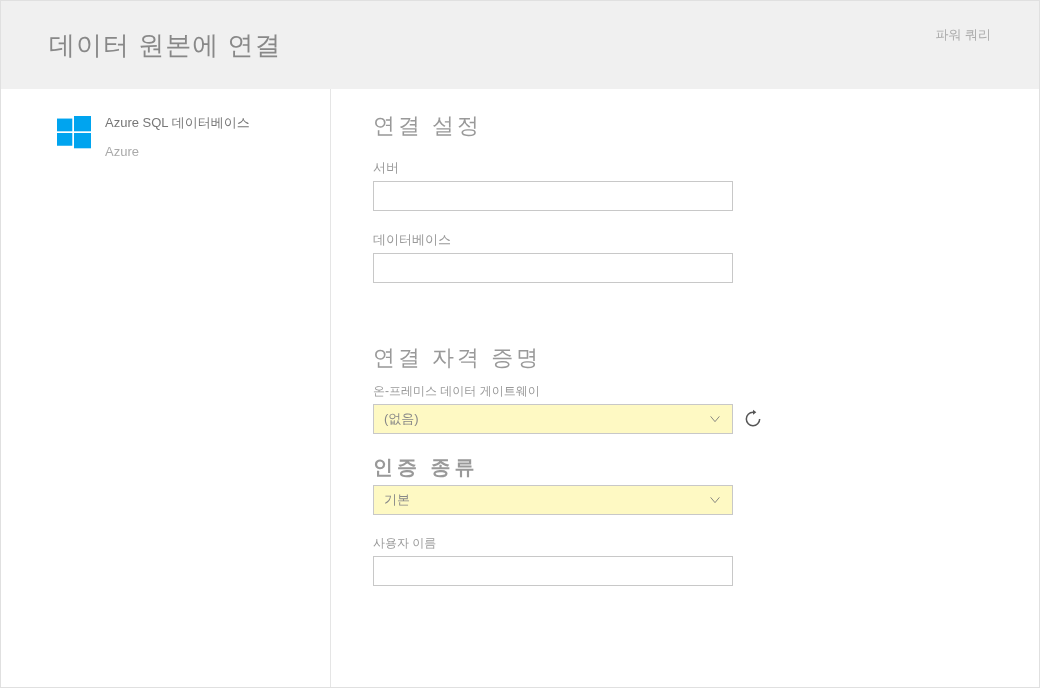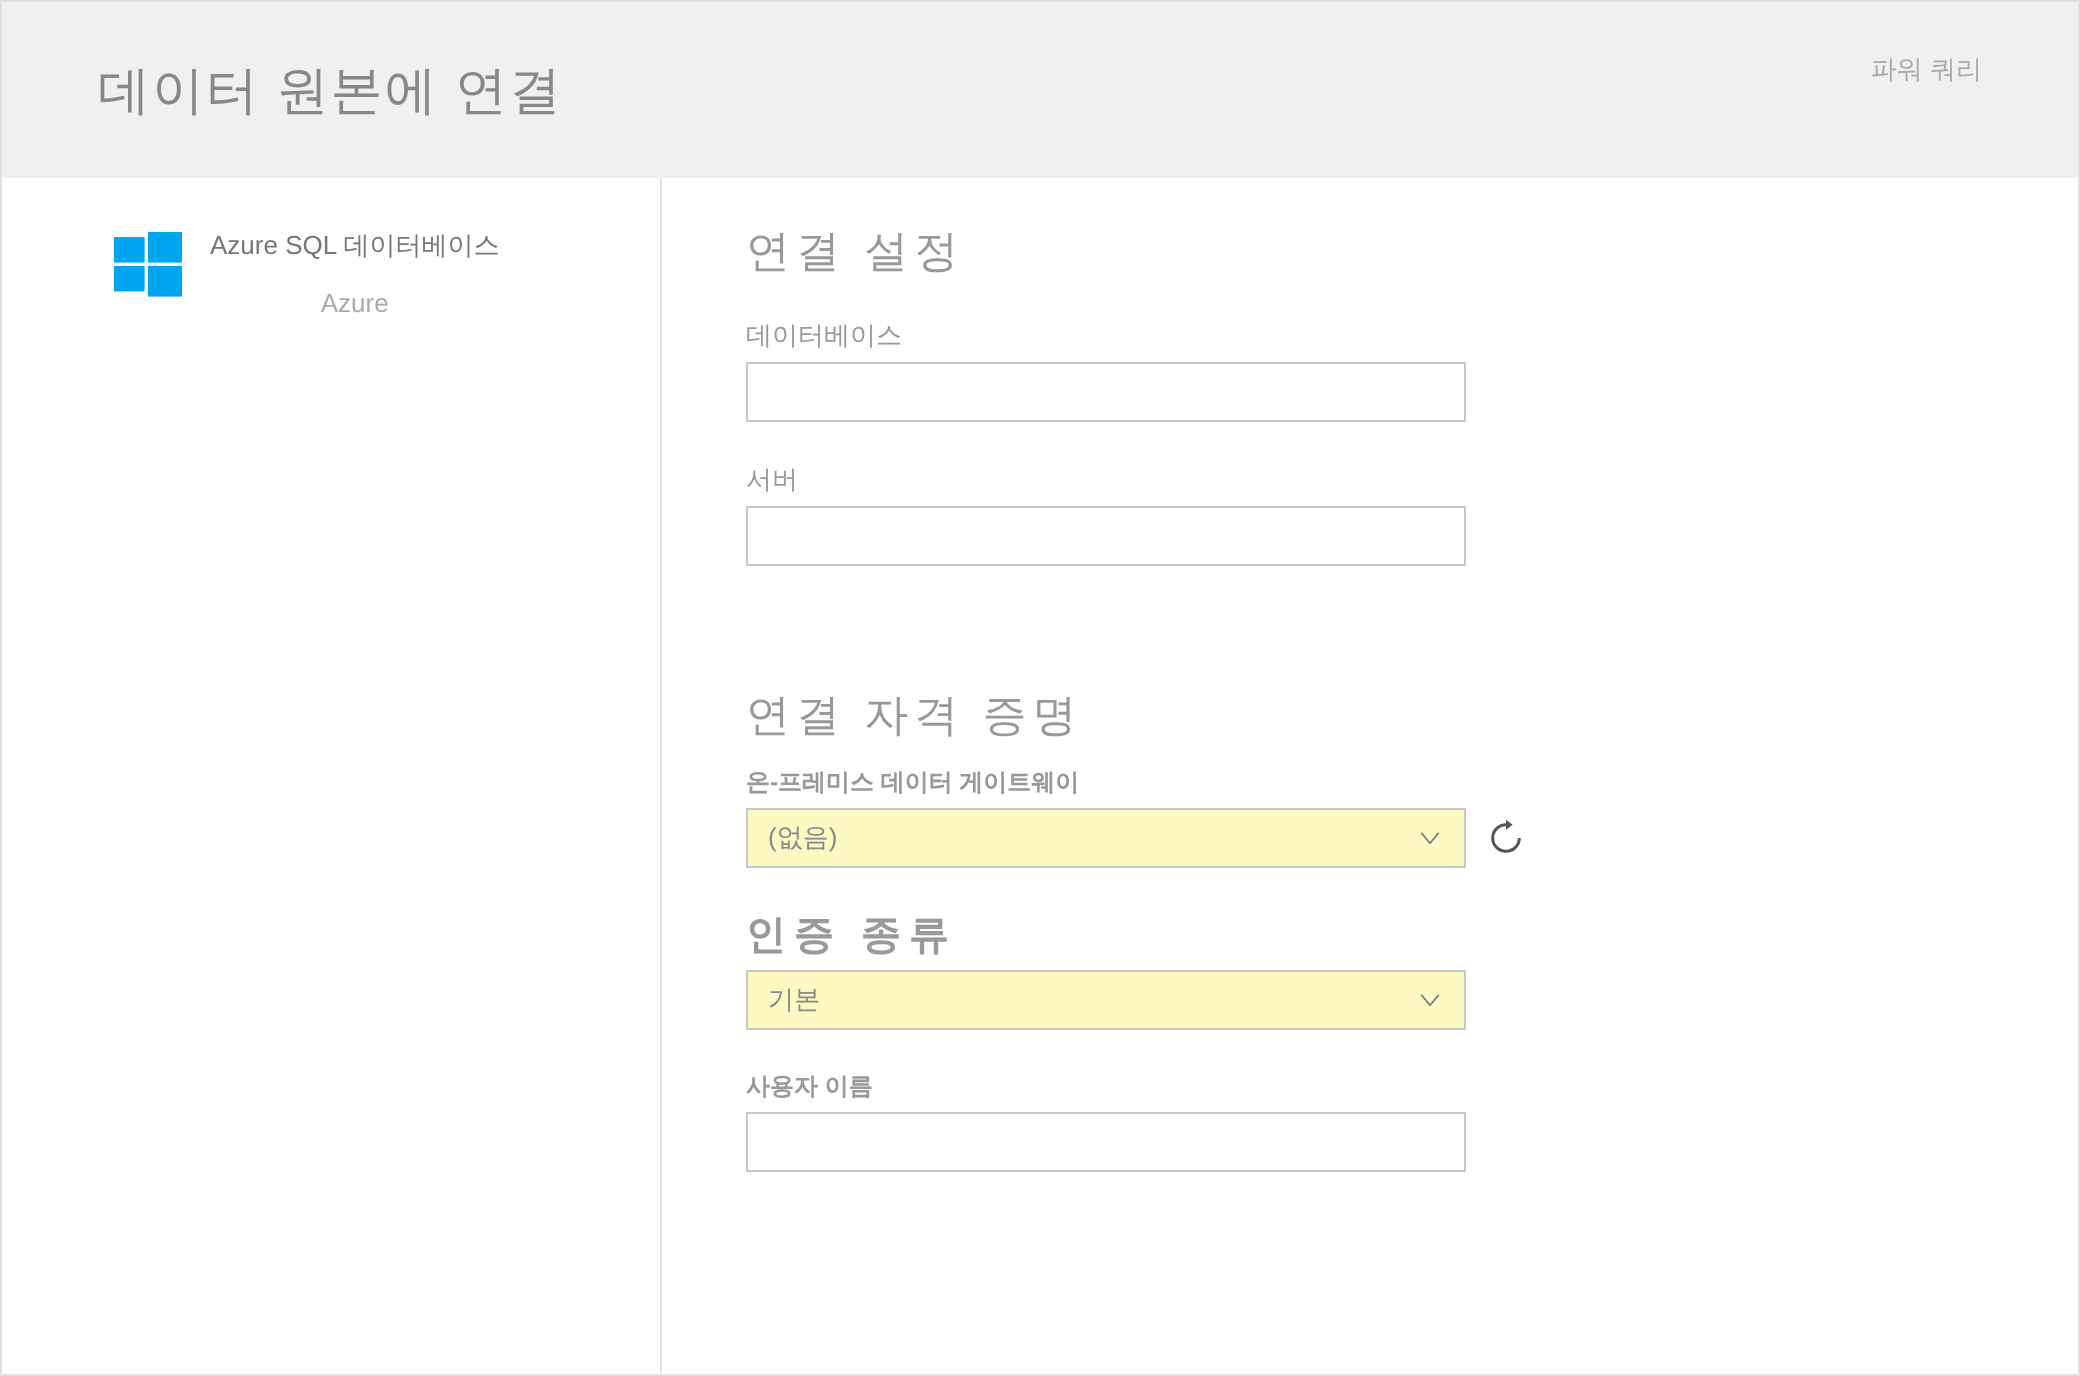--- a/index.html
+++ b/index.html
@@ -66,21 +66,20 @@
       flex-direction: column;
       gap: 12px;
     }
     .datasource-title {
       font-size: 13px;
       color: #777;
     }
     .datasource-sub {
       font-size: 13px;
       color: #aaa;
-      text-align: center;
     }
     .main {
       flex: 1;
       padding: 22px 40px 20px 42px;
     }
     .section-heading {
       font-size: 22px;
       font-weight: 300;
       color: #999;
       letter-spacing: 3px;
@@ -96,21 +95,20 @@
       font-size: 13px;
       color: #999;
       margin-bottom: 4px;
       display: block;
     }
     .field-label-sm {
       font-size: 12px;
       color: #999;
       margin-bottom: 4px;
       display: block;
-      font-weight: bold;
     }
     .text-input {
       width: 360px;
       height: 30px;
       border: 1px solid #c8c8c8;
       padding: 0 8px;
       font-size: 13px;
       font-family: inherit;
       outline: none;
     }
@@ -188,26 +186,26 @@
         <span class="datasource-title">Azure SQL 데이터베이스</span>
         <span class="datasource-sub">Azure</span>
       </div>
     </div>
   </div>
 
   <div class="main">
     <div class="section-heading">연결 설정</div>
 
     <div class="field-group">
+      <label class="field-label">서버</label>
+      <input type="text" class="text-input" value="" style="">
+    </div>
+
+    <div class="field-group">
       <label class="field-label">데이터베이스</label>
-      <input type="text" class="text-input" value="" style="">
-    </div>
-
-    <div class="field-group">
-      <label class="field-label">서버</label>
       <input type="text" class="text-input" value="" style="">
     </div>
 
     <div class="spacer-lg"></div>
 
     <div class="section-heading tight">연결 자격 증명</div>
 
     <div class="field-group">
       <label class="field-label-sm">온-프레미스 데이터 게이트웨이</label>
       <div class="select-wrap">

